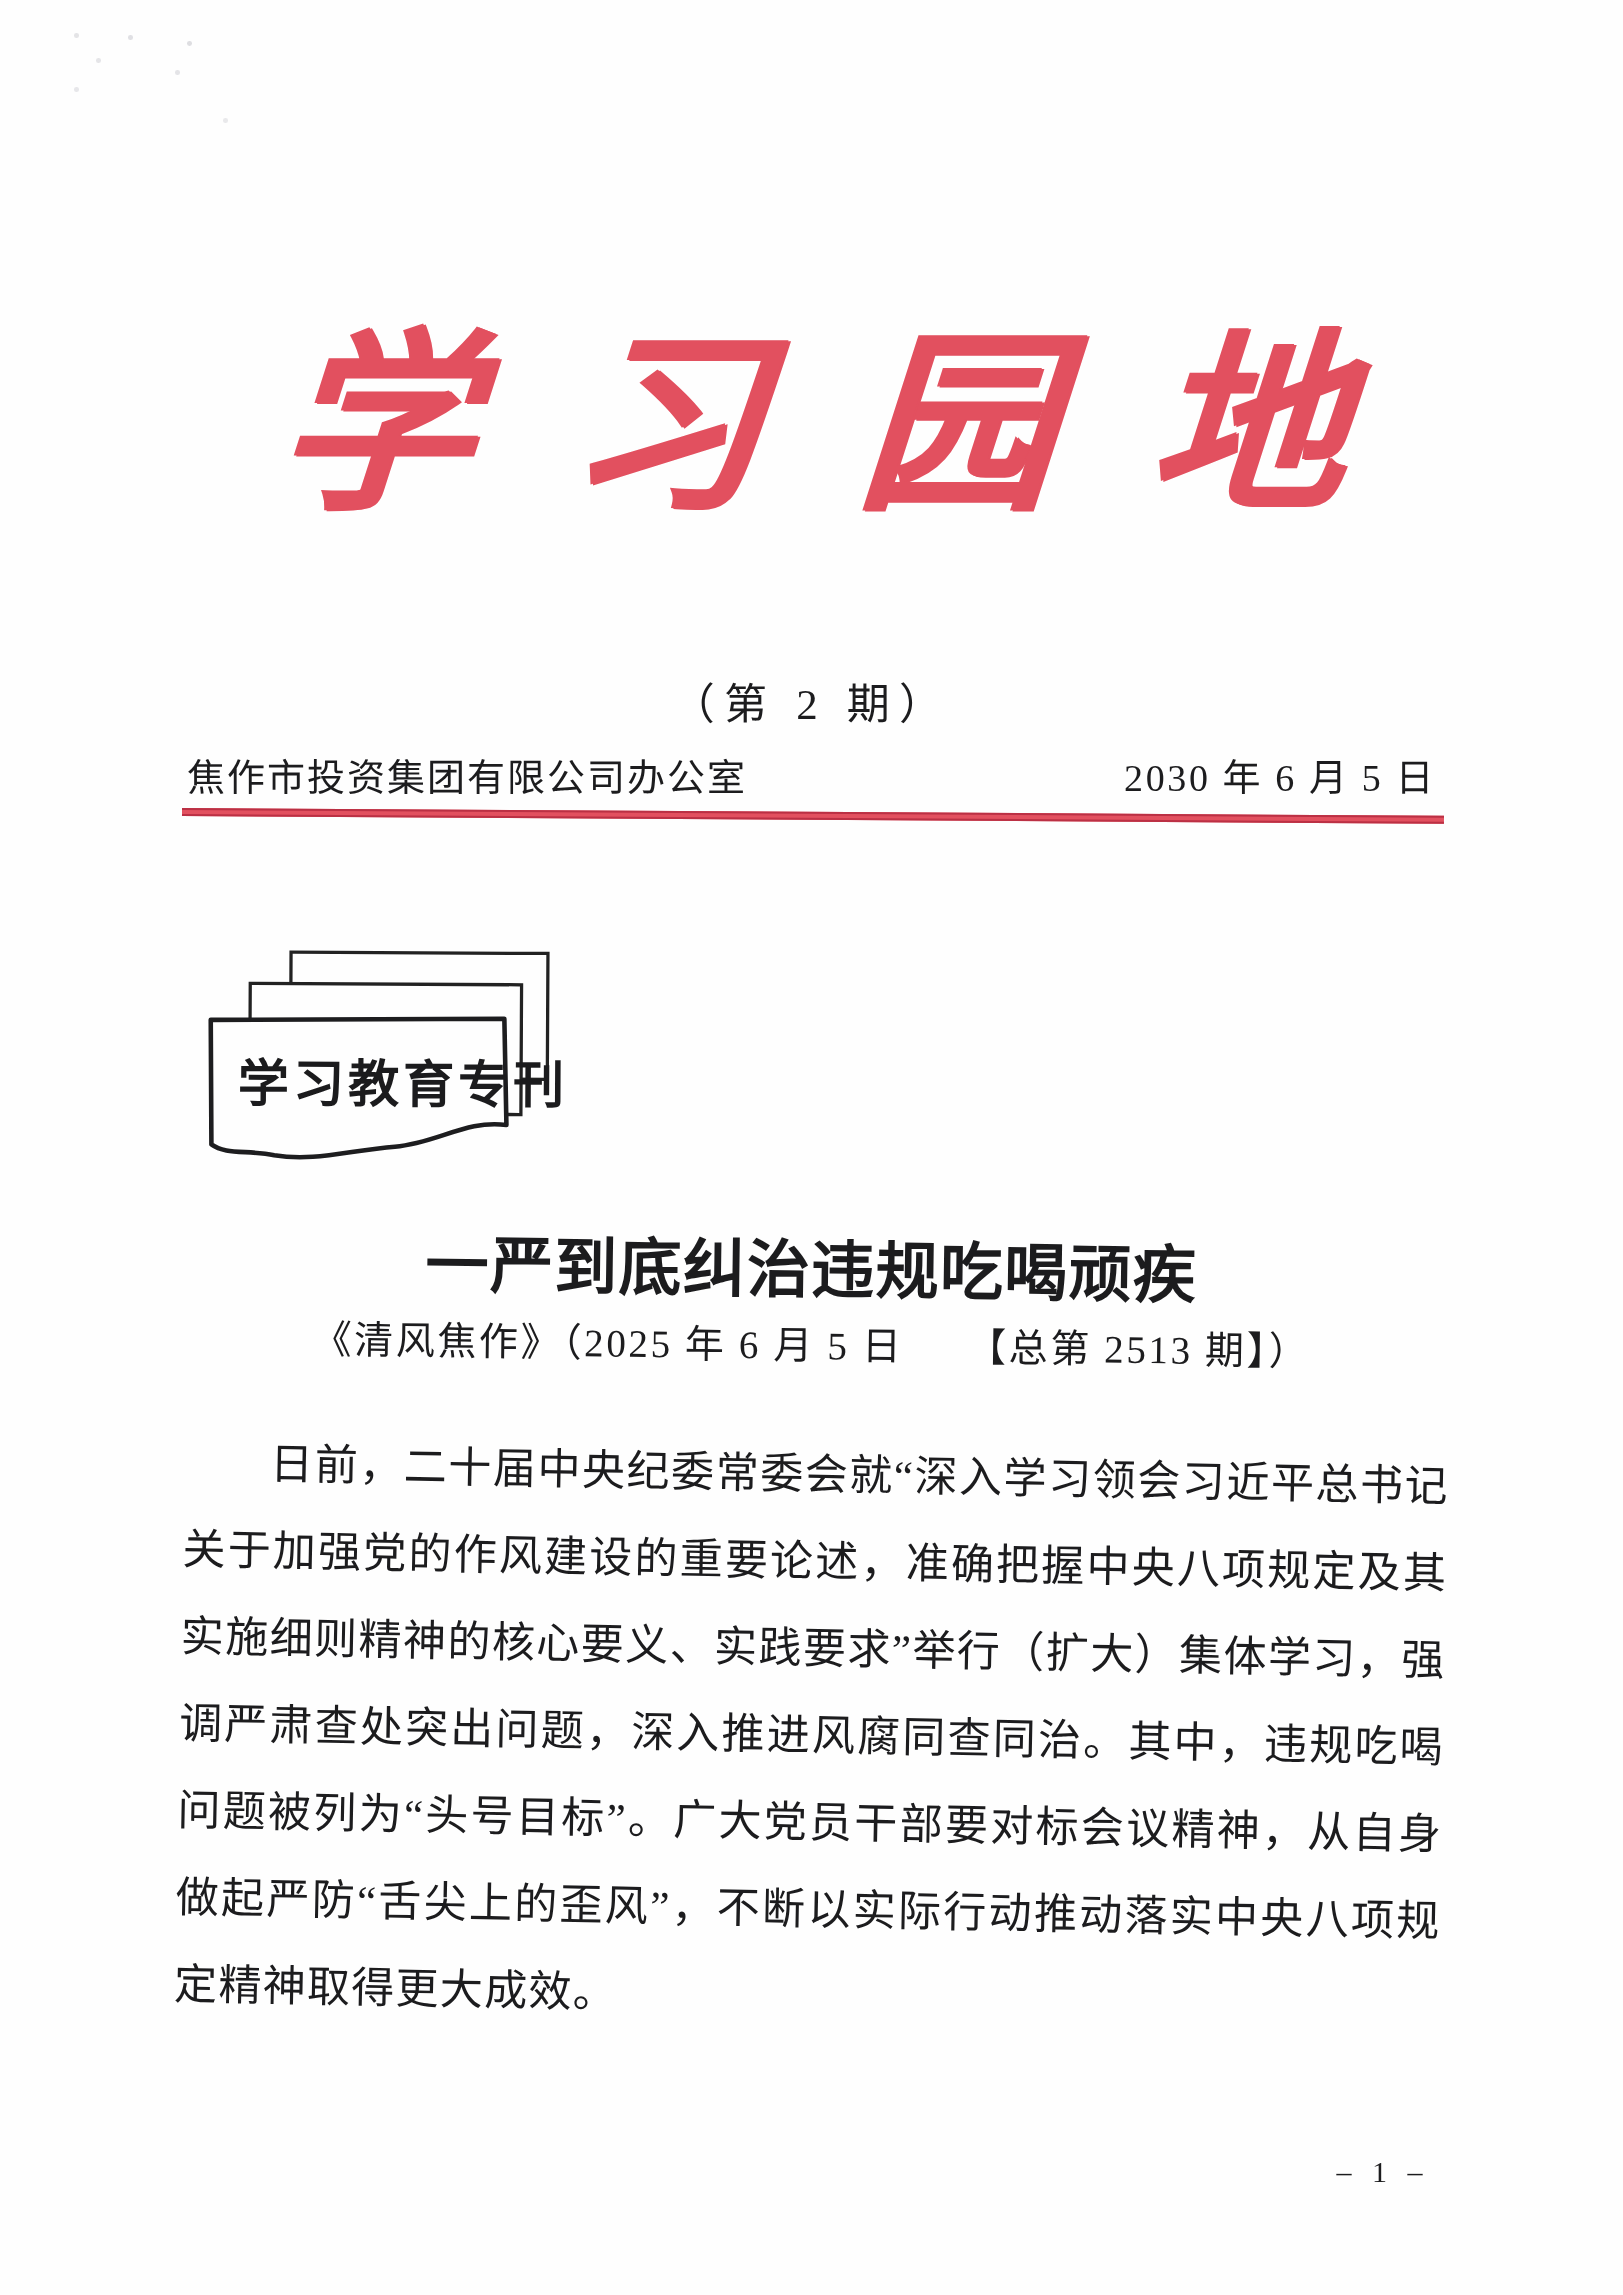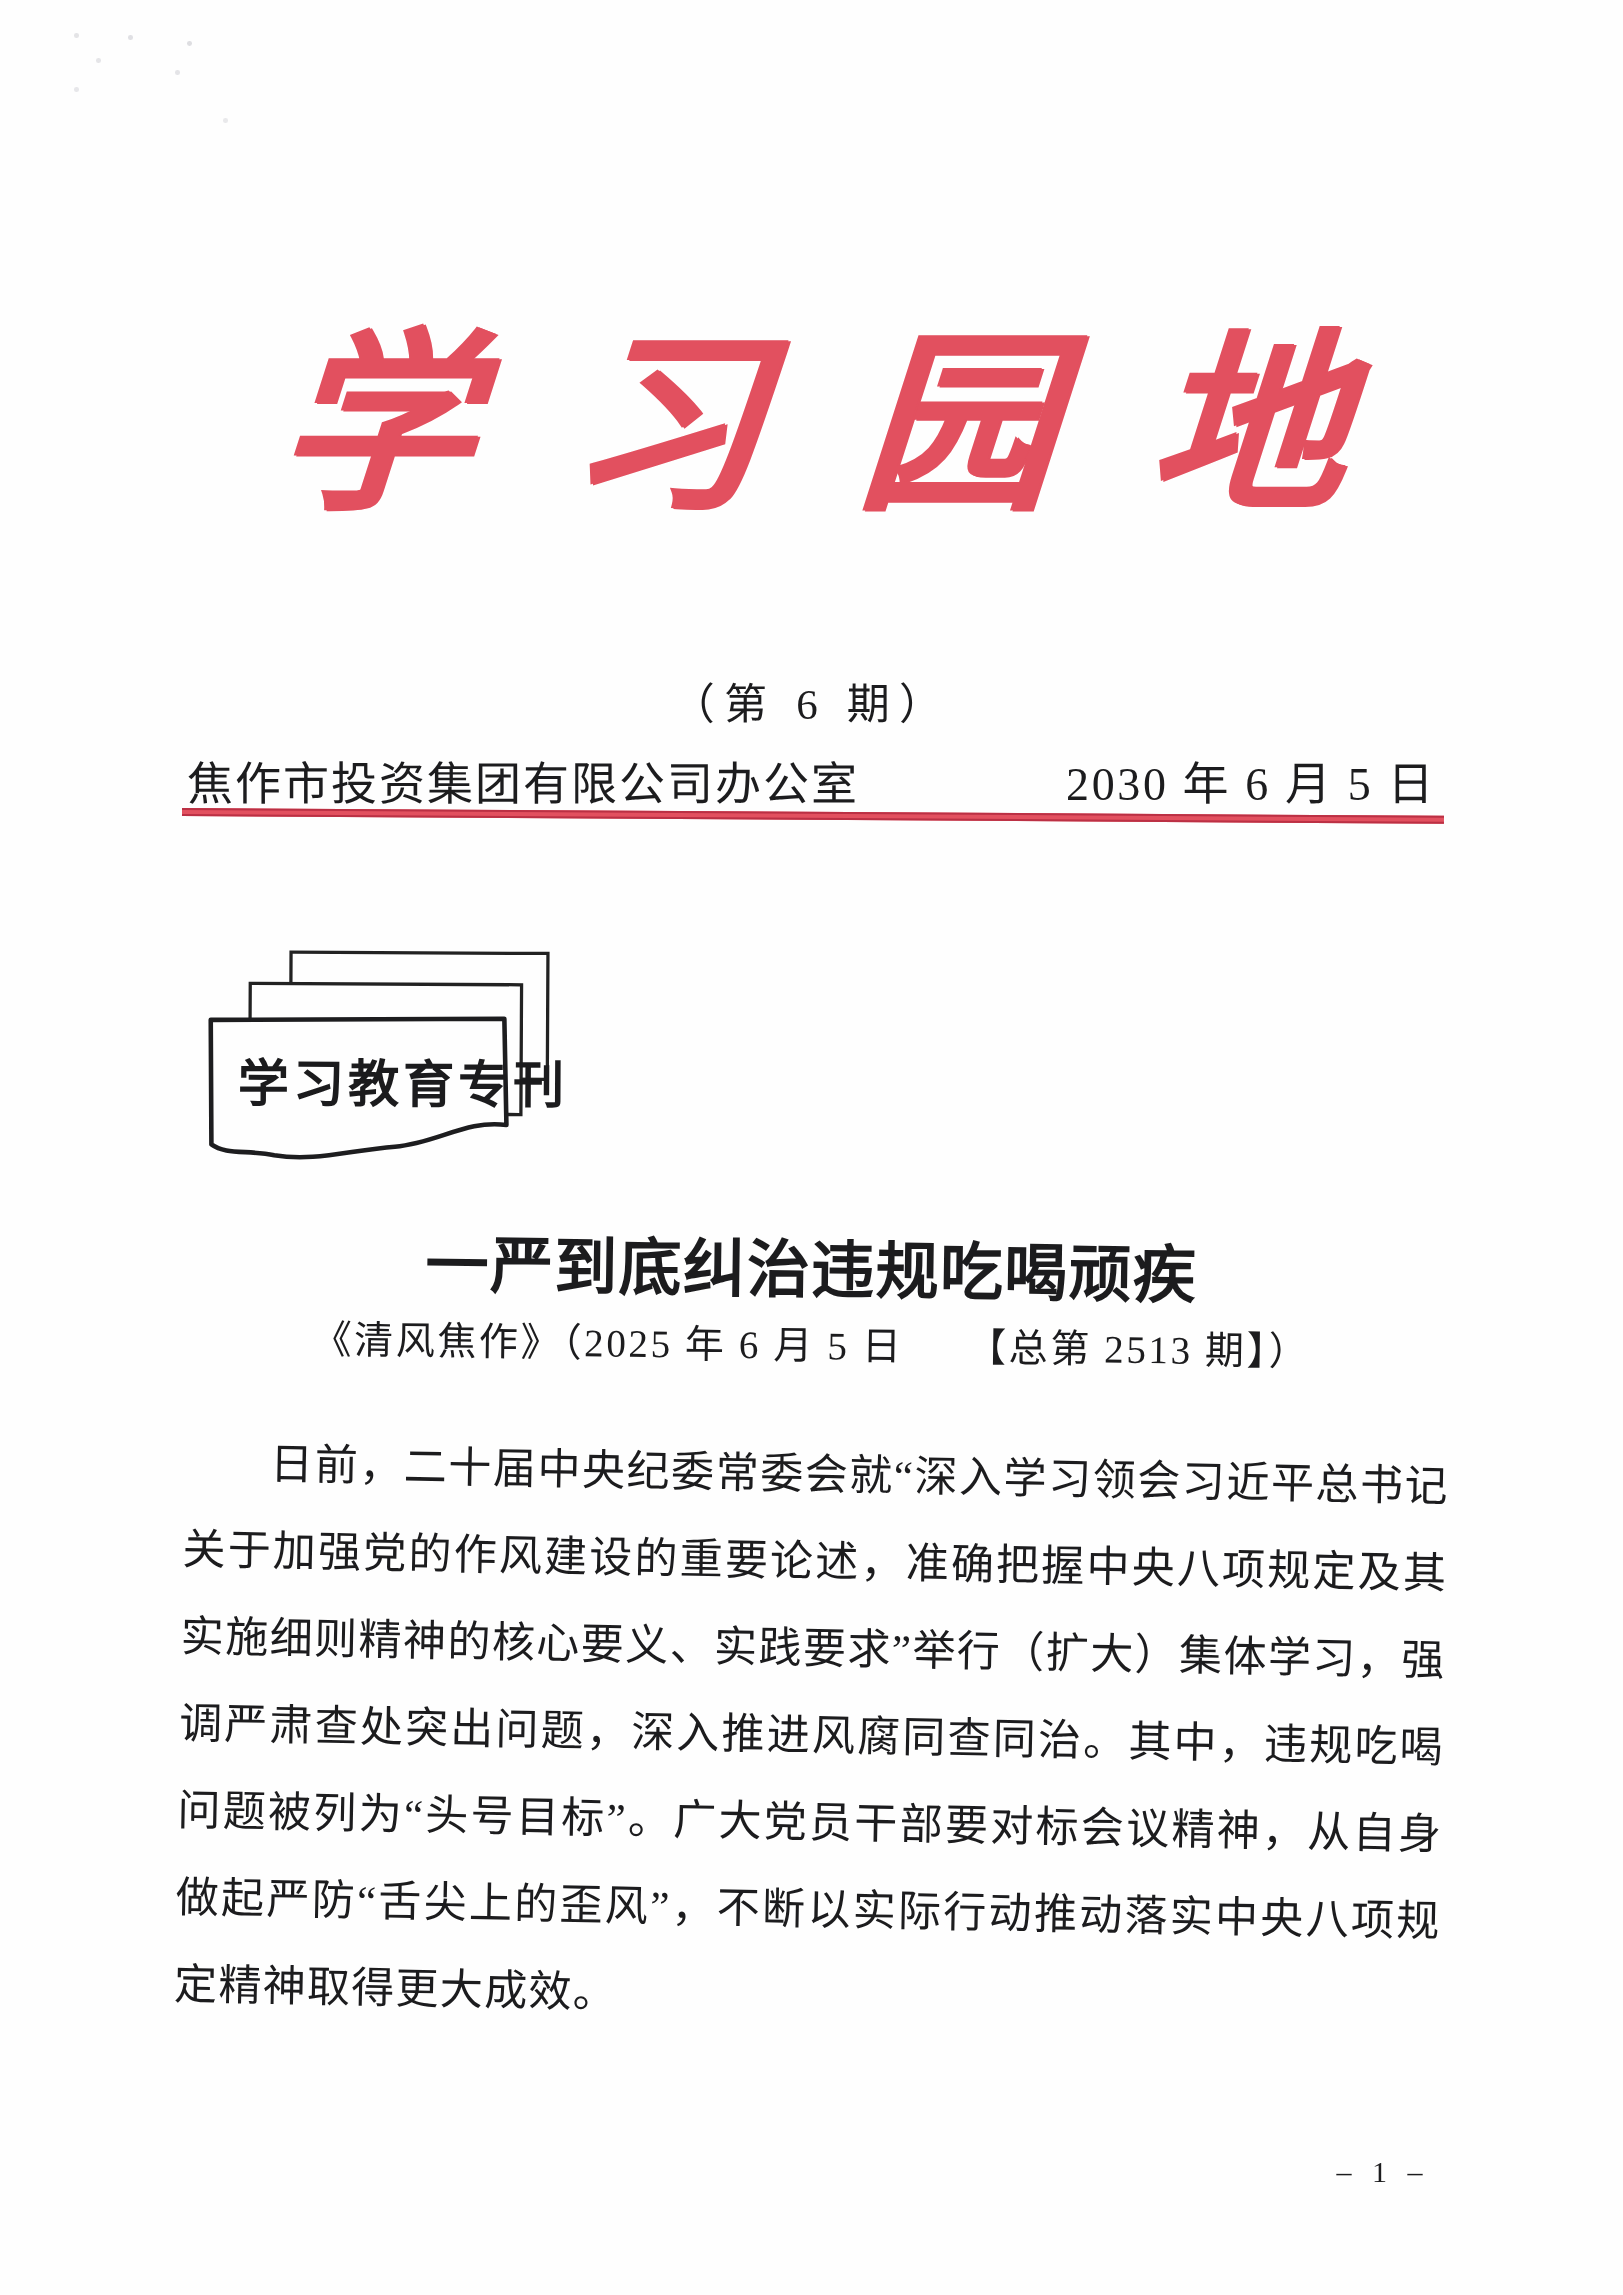--- a/index.html
+++ b/index.html
@@ -60,21 +60,21 @@
     font-size: 43px;
     letter-spacing: 9.2px;
   }
 
   .info-row {
     position: absolute;
     top: 747px; left: 187px; right: 187px;
     display: flex;
     justify-content: space-between;
     align-items: baseline;
-    font-size: 46px;
+    font-size: 38px;
   }
   .info-row .org { letter-spacing: 2px; }
   .info-row .date { letter-spacing: 2.6px; }
 
   .red-rule {
     position: absolute;
     top: 808px; left: 182px;
     width: 1262px; height: 7.9px;
     background: var(--accent-red);
     border-top: 2px solid var(--rule-edge);
@@ -143,21 +143,21 @@
 <body>
 
 <div class="page">
 
   <div class="scan-noise"></div>
 
   <div class="masthead">
     <span class="glyphs">学习园地</span>
   </div>
 
-  <div class="issue-line">（第 6 期）</div>
+  <div class="issue-line">（第 2 期）</div>
 
   <div class="info-row">
     <span class="org">焦作市投资集团有限公司办公室</span>
     <span class="date">2030 年 6 月 5 日</span>
   </div>
 
   <div class="red-rule"></div>
 
   <svg class="card-stack" width="367" height="223" viewBox="0 0 560 340" xmlns="http://www.w3.org/2000/svg">
     <rect x="132" y="10" width="392" height="192" fill="#fefefe" stroke="#222222" stroke-width="5"></rect>

